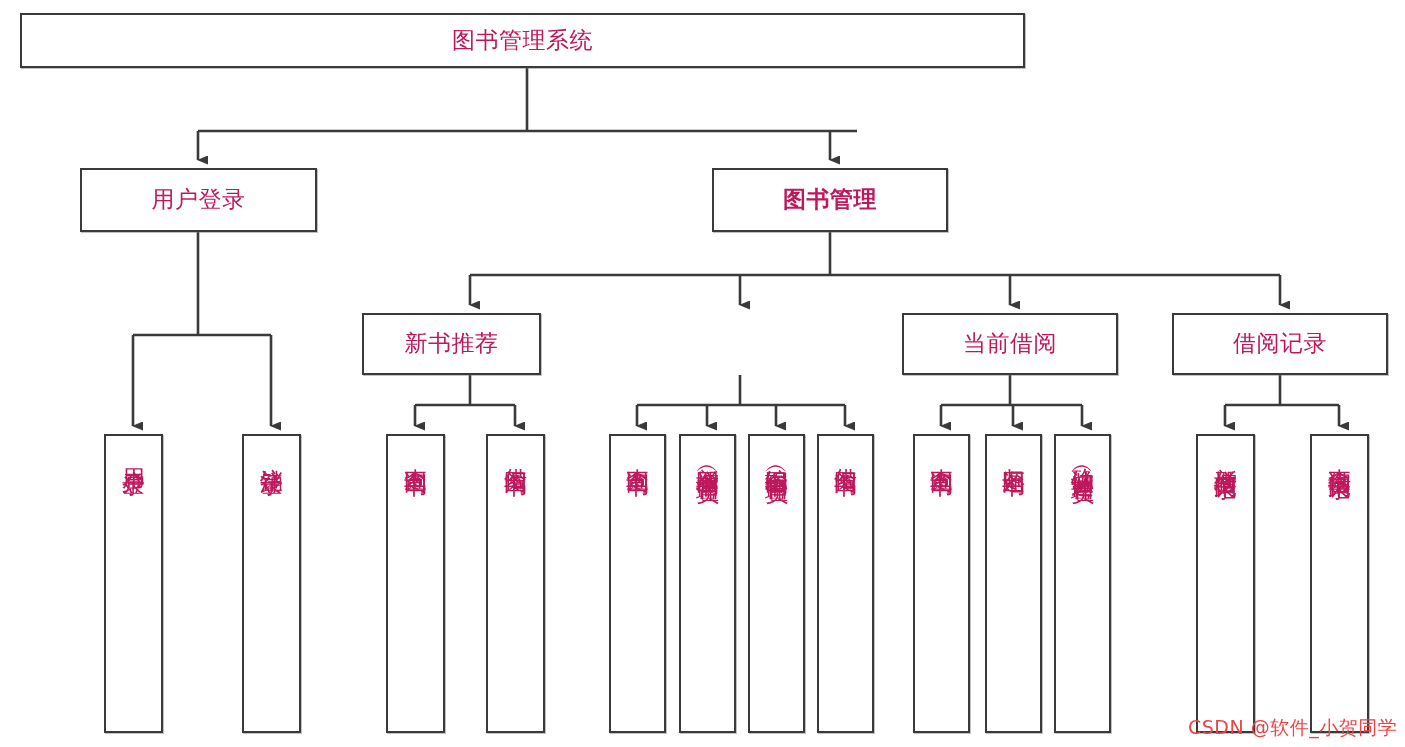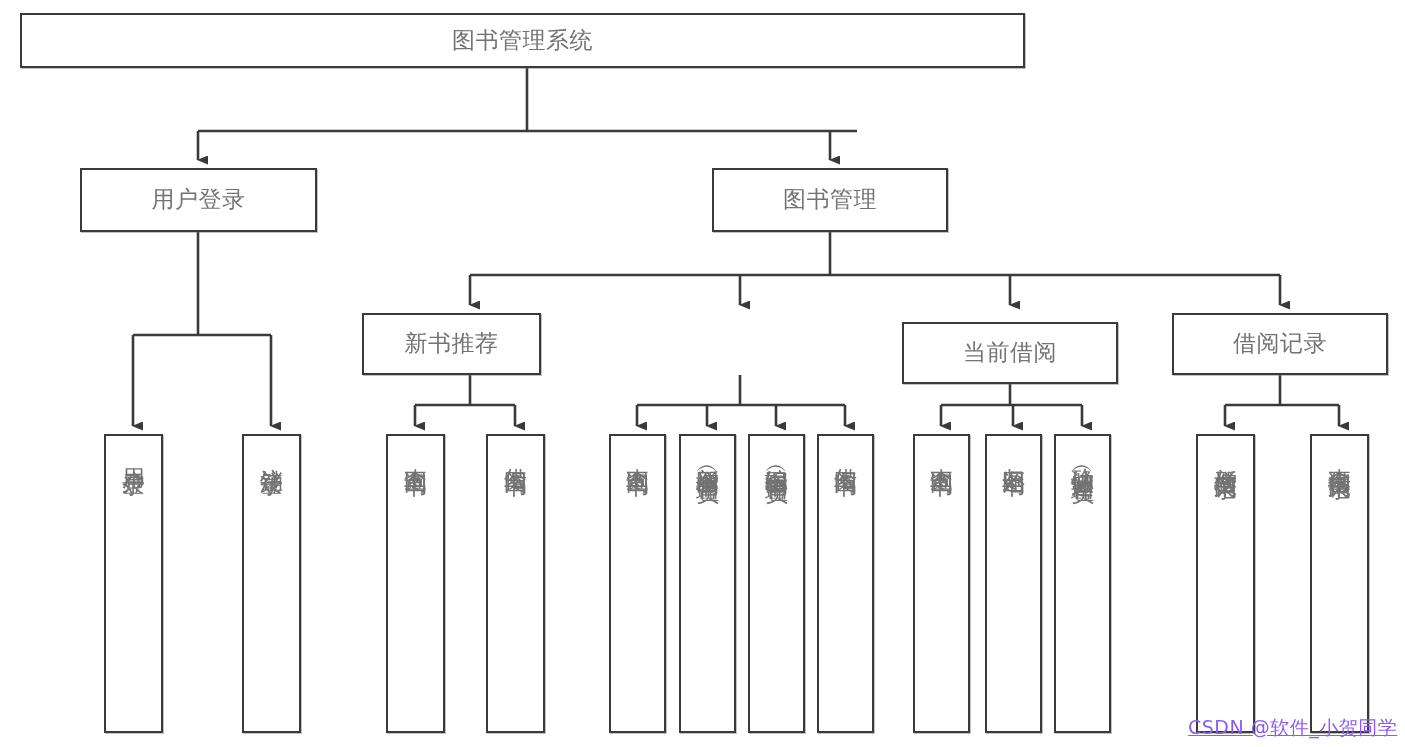--- a/index.html
+++ b/index.html
@@ -31,21 +31,21 @@
     box-sizing: border-box;
     background: #ffffff;
     border: 2px solid #3a3a3a;
     box-shadow: 1px 1px 0 0 rgba(120,120,120,0.45);
     display: flex;
     align-items: center;
     justify-content: center;
     z-index: 2;
   }
   .node-label {
-    color: #737373;
+    color: #be185d;
     text-align: center;
     line-height: 1.18;
     letter-spacing: 0.5px;
     white-space: nowrap;
   }
   .node.horizontal .node-label {
     font-size: 23px;
   }
   .node.vertical {
     align-items: flex-start;
@@ -55,27 +55,26 @@
   .node.vertical .node-label {
     writing-mode: vertical-rl;
     text-orientation: upright;
     font-size: 23px;
     line-height: 1.0;
     letter-spacing: 2px;
     white-space: pre;
   }
   #watermark {
     position: absolute;
-    color: #8b5cf6;
+    color: #ef4444;
     font-size: 19px;
     letter-spacing: 0.5px;
     white-space: nowrap;
     z-index: 5;
     font-family: "DejaVu Sans", "Liberation Sans", sans-serif;
-    text-decoration: underline;
   }
 </style>
 </head>
 <body>
 
 <div id="diagram-root">
 
   <svg id="edge-layer" viewBox="0 0 1405 747" width="1405" height="747" xmlns="http://www.w3.org/2000/svg">
     <defs>
       <marker id="arrowhead" markerWidth="9" markerHeight="11" refX="4.5" refY="10" orient="auto" markerUnits="userSpaceOnUse">
@@ -127,28 +126,28 @@
     </g>
   </svg>
 
   <div class="node horizontal" style="left:20px; top:13px; width:1005px; height:55px;">
     <span class="node-label">图书管理系统</span>
   </div>
 
   <div class="node horizontal" style="left:80px; top:168px; width:237px; height:64px;">
     <span class="node-label">用户登录</span>
   </div>
-  <div class="node horizontal" style="left:712px; top:168px; width:236px; height:64px;">
+  <div class="node horizontal" style="left:712px; top:168px; width:236px; height:64px;font-weight:bold;">
     <span class="node-label">图书管理</span>
   </div>
 
   <div class="node horizontal" style="left:362px; top:313px; width:179px; height:62px;">
     <span class="node-label">新书推荐</span>
   </div>
-  <div class="node horizontal" style="left:902px; top:322px; width:216px; height:62px;">
+  <div class="node horizontal" style="left:902px; top:313px; width:216px; height:62px;">
     <span class="node-label">当前借阅</span>
   </div>
   <div class="node horizontal" style="left:1172px; top:313px; width:216px; height:62px;">
     <span class="node-label">借阅记录</span>
   </div>
 
   <div class="node vertical" style="left:104px; top:434px; width:59px; height:299px;">
     <span class="node-label">用户登录</span>
   </div>
   <div class="node vertical" style="left:242px; top:434px; width:59px; height:299px;">

